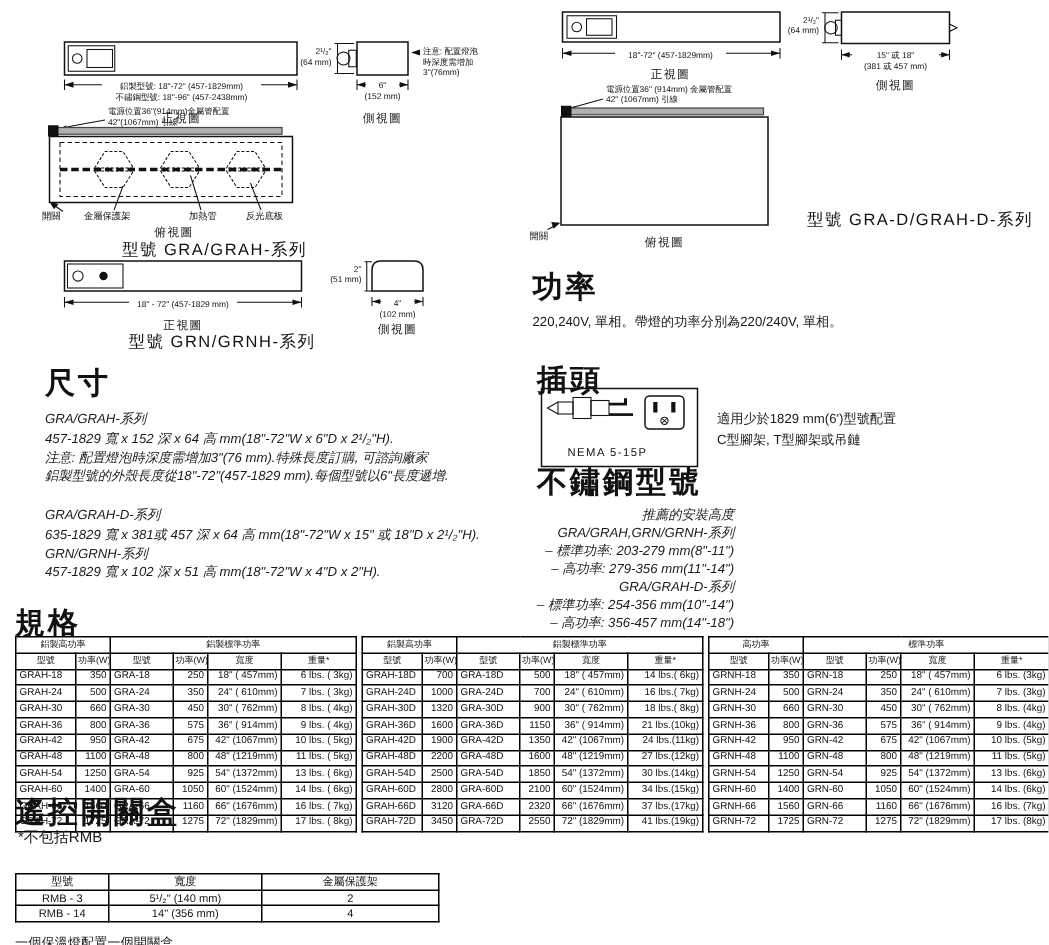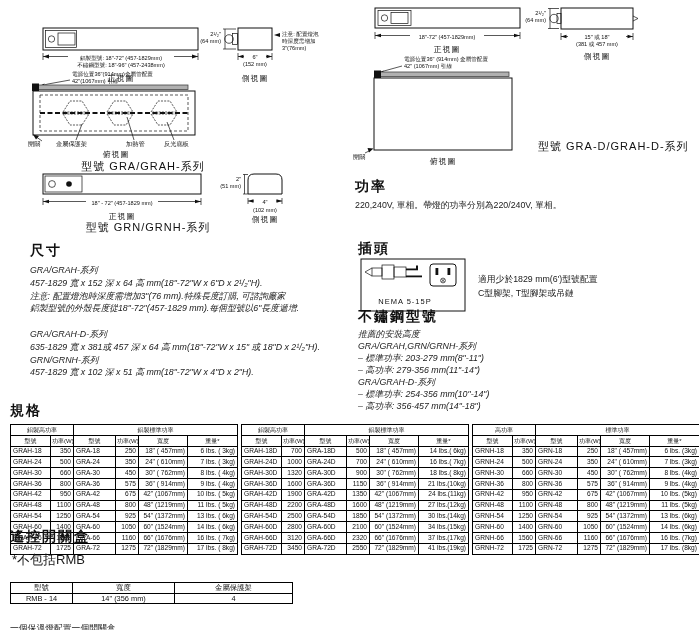--- a/index.html
+++ b/index.html
@@ -1,43 +1,43 @@
 <!DOCTYPE html>
 <html><head>
 <meta charset="utf-8">
 <style>
   html,body{margin:0;padding:0;background:#fff;}
   body{font-family:"Liberation Sans","DejaVu Sans",sans-serif;color:#111;}
   .page{position:relative;width:699px;height:630px;background:#fff;overflow:hidden;}
   .abs{position:absolute;}
-  .h{font-weight:bold;font-size:14px;letter-spacing:2px;color:#111;}
+  .h{font-weight:bold;font-size:20px;letter-spacing:2px;color:#111;}
   .body9{font-size:8.8px;line-height:12.8px;color:#1a1a1a;}
   .lines .line{white-space:nowrap;font-style:italic;}
-  .inst .line{line-height:12px;}
+  .inst .line{line-height:12px;text-align:right;}
   svg text{fill:#111;font-family:"Liberation Sans","DejaVu Sans",sans-serif;}
   .t5{font-size:5.6px;}
   .t6{font-size:6.2px;}
   .t8{font-size:7.8px;letter-spacing:1px;}
   .t11{font-size:11px;letter-spacing:1px;}
   .mid{text-anchor:middle;} .end{text-anchor:end;}
   .ln{stroke:#111;fill:none;stroke-width:1;}
   .lnt{stroke:#111;fill:none;stroke-width:0.7;}
   .fil{fill:#111;stroke:none;}
   .dash{stroke-dasharray:3,2;}
   table{border-collapse:collapse;table-layout:fixed;background:#fff;}
   table.spec{width:227px;border:1.4px solid #000;}
   .spec th,.spec td{border:1px solid #000;height:9.8px;padding:0 2px;overflow:hidden;white-space:nowrap;line-height:1;font-weight:normal;}
   .spec th{font-size:6px;text-align:center;padding:0 1px;}
   .spec td{font-size:6.6px;}
   .spec td:nth-child(1),.spec td:nth-child(3){text-align:left;}
   .spec td:nth-child(2),.spec td:nth-child(4),.spec td:nth-child(5),.spec td:nth-child(6){text-align:right;}
   .tables{display:flex;gap:3px;}
   table.remote{width:282px;border:1.4px solid #000;}
   .remote th,.remote td{border:1px solid #000;height:9.5px;padding:0 2px;font-size:7.4px;text-align:center;font-weight:normal;line-height:1;white-space:nowrap;}
-  .foot{font-size:13px;color:#1a1a1a;}
+  .foot{font-size:10px;color:#1a1a1a;}
 </style>
 </head>
 <body>
 
 <div class="page">
 
   <svg class="abs" style="left:28px;top:24px" width="320" height="148" viewBox="0 0 320 148">
     <g>
       <rect class="ln" x="15" y="4" width="155" height="22"></rect>
       <rect class="lnt" x="17.5" y="6.5" width="31" height="17"></rect>
@@ -564,20 +564,25 @@
       </colgroup>
     <thead>
       <tr>
           <th>型號</th>
           <th>寬度</th>
           <th>金屬保護架</th>
         </tr>
     </thead>
     <tbody>
         <tr>
+          <td>RMB - 3</td>
+          <td>5¹/₂" (140 mm)</td>
+          <td>2</td>
+        </tr>
+        <tr>
           <td>RMB - 14</td>
           <td>14" (356 mm)</td>
           <td>4</td>
         </tr>
       </tbody>
   </table>
   <div class="abs body9" style="left:10px;top:622px">一個保溫燈配置一個開關盒</div>
 
 </div>
 

